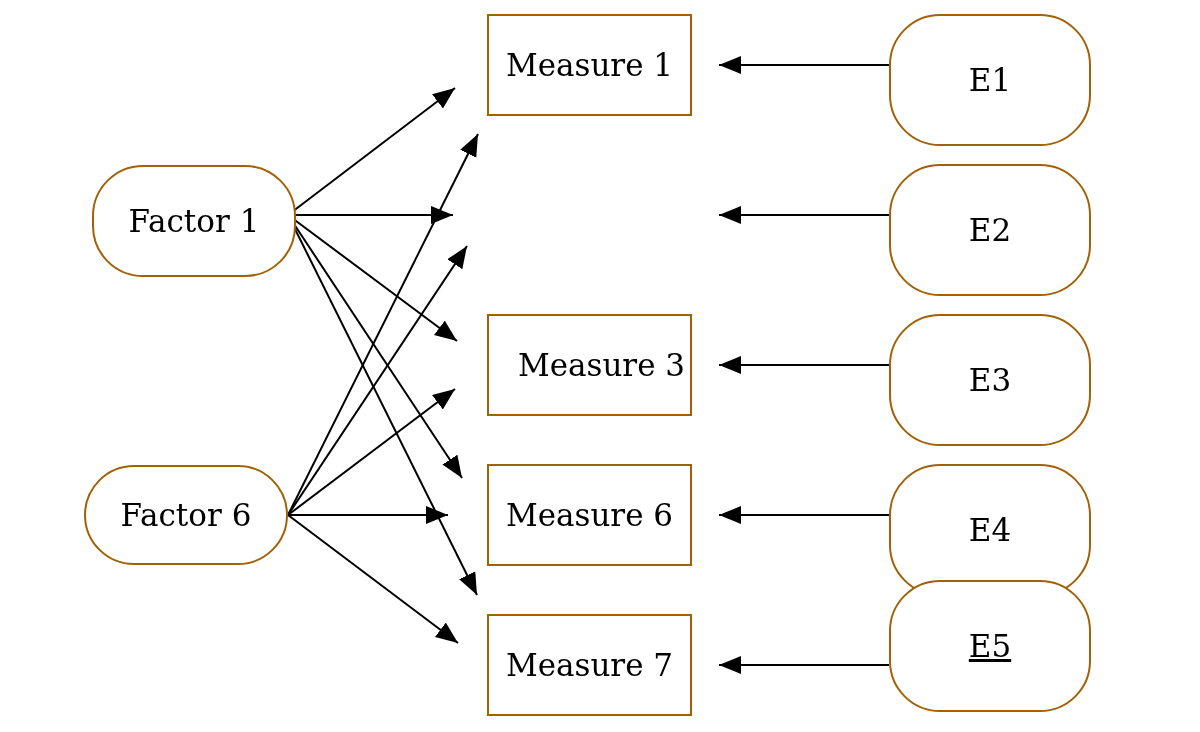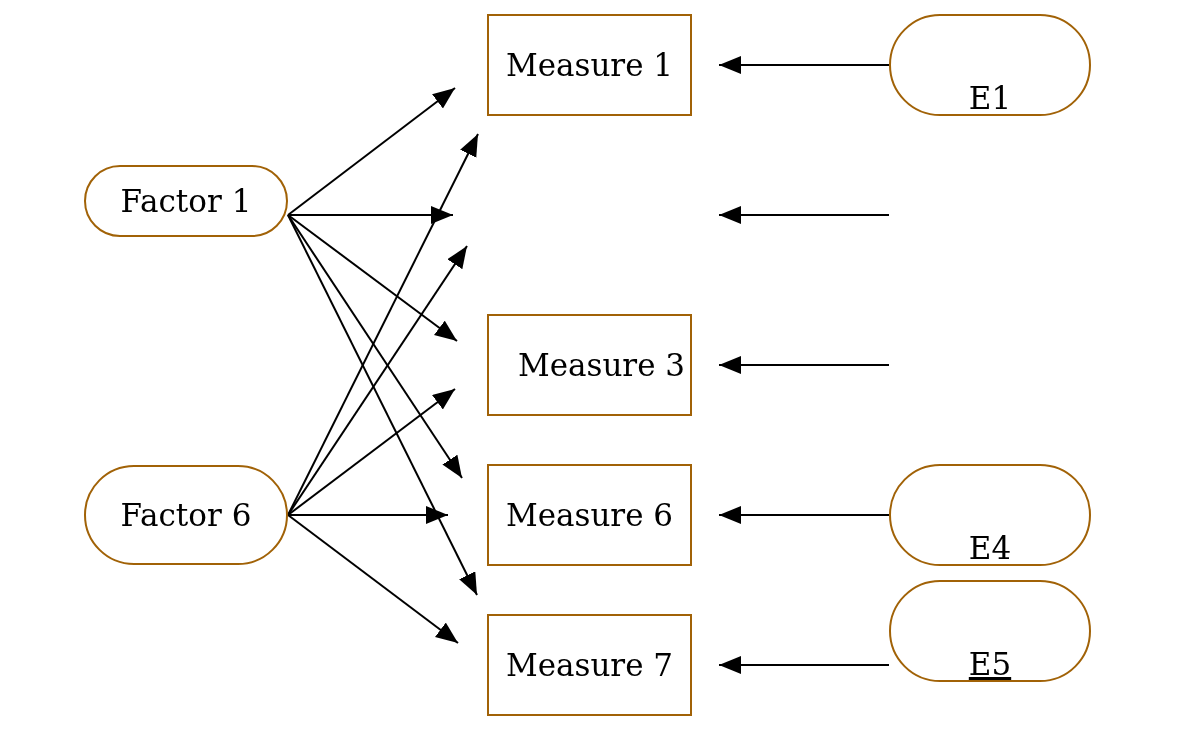--- a/index.html
+++ b/index.html
@@ -35,31 +35,31 @@
     line-height: 1;
     white-space: nowrap;
   }
   .stadium {
     border-radius: 51px;
   }
   .rect {
     border-radius: 0;
   }
   
-  .factor1 { left: 84px;  top: 165px; width: 204px; height: 72px; }
+  .factor1 { left: 92px;  top: 165px; width: 204px; height: 112px; }
   .factor2 { left: 84px;  top: 465px; width: 204px; height: 100px; }
   
   .m { left: 487px; width: 205px; height: 102px; }
   .m1 { top: 14px; }
   .m2 { top: 164px; }
   .m3 { top: 314px; padding-left: 24px; }
   .m4 { top: 464px; }
   .m5 { top: 614px; }
   
-  .e { left: 889px; width: 202px; height: 102px; align-items: flex-end; }
+  .e { left: 889px; width: 202px; height: 132px; }
   .e1 { top: 14px; }
   .e2 { top: 164px; }
   .e3 { top: 314px; }
   .e4 { top: 464px; }
   .e5 { top: 580px; text-decoration: underline; }
 </style>
 </head>
 <body>
 
 <div class="canvas">
@@ -106,20 +106,26 @@
   <div class="node rect m m4">
     <span>Measure 6</span>
   </div>
   <div class="node rect m m5">
     <span>Measure 7</span>
   </div>
 
   <div class="node stadium e e1">
     <span>E1</span>
   </div>
+  <div class="node stadium e e2">
+    <span>E2</span>
+  </div>
+  <div class="node stadium e e3">
+    <span>E3</span>
+  </div>
   <div class="node stadium e e4">
     <span>E4</span>
   </div>
   <div class="node stadium e e5">
     <span>E5</span>
   </div>
 
 </div>
 
 </body></html>

